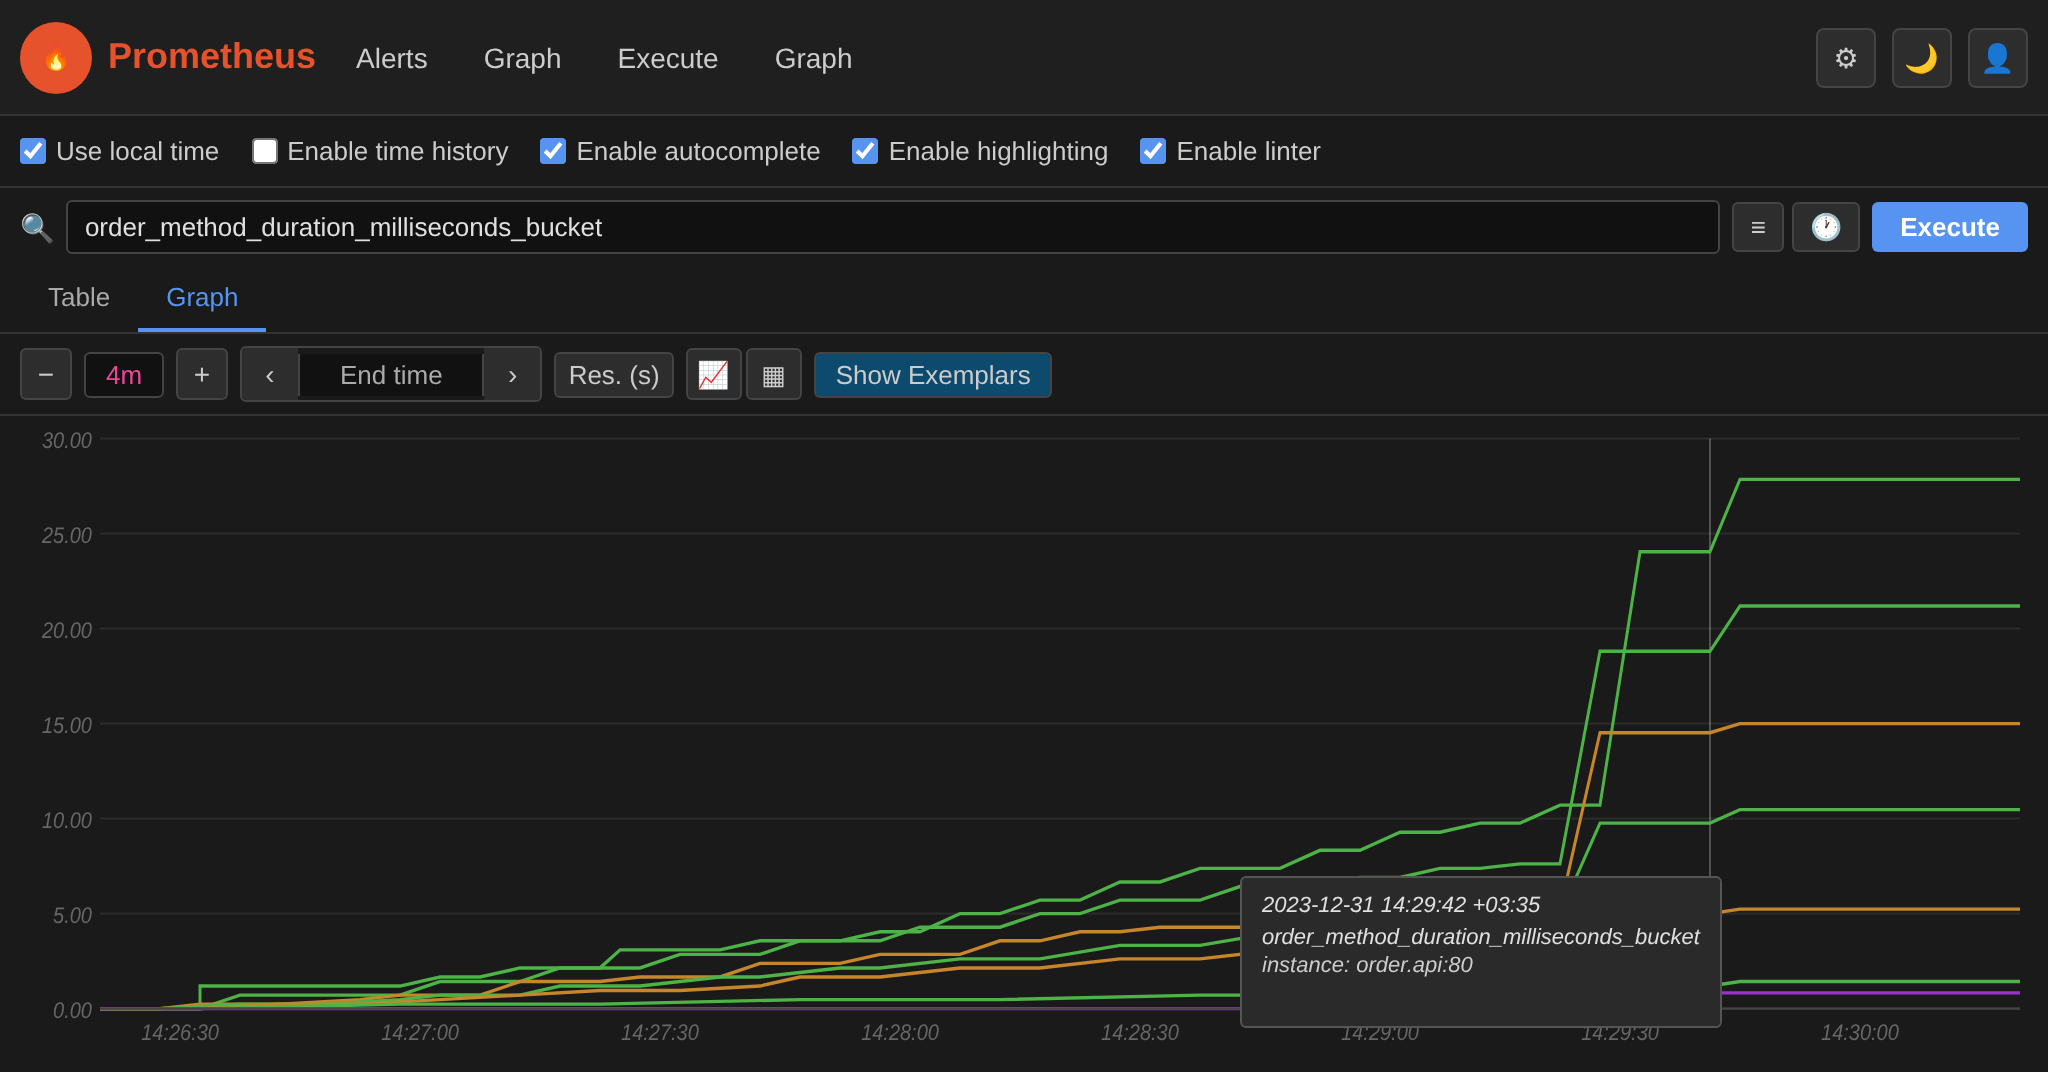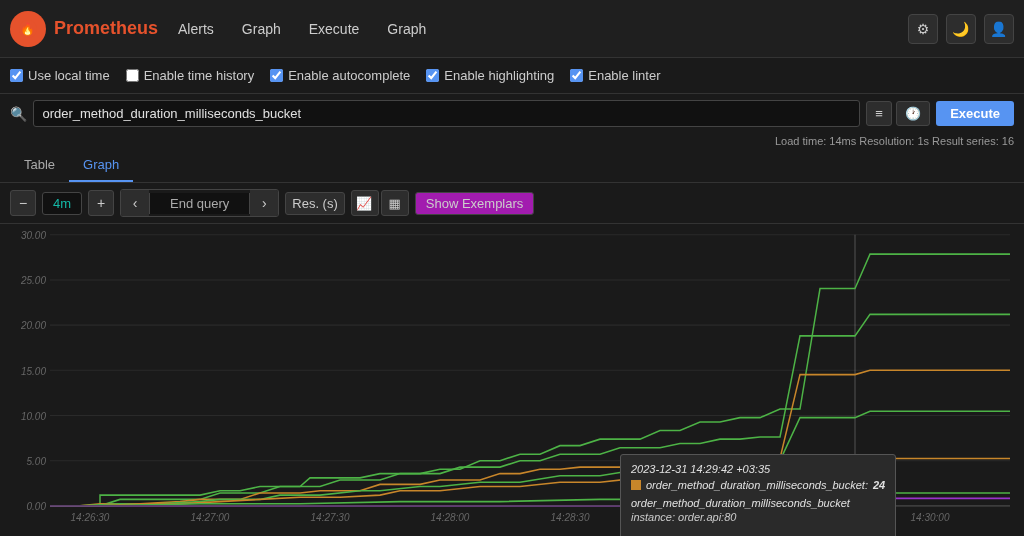--- a/index.html
+++ b/index.html
@@ -33,28 +33,28 @@
     .load-info { text-align: right; padding: 2px 10px; font-size: 11px; color: #999; }
 
     
     .tabs { display: flex; align-items: flex-end; border-bottom: 1px solid #333; padding: 0 10px; background: #1a1a1a; }
     .tab { padding: 8px 14px; cursor: pointer; font-size: 13px; color: #aaa; border-bottom: 2px solid transparent; }
     .tab.active { color: #5794f2; border-bottom: 2px solid #5794f2; }
 
     
     .graph-toolbar { display: flex; align-items: center; gap: 6px; padding: 6px 10px; background: #1a1a1a; border-bottom: 1px solid #333; }
     .range-btn { background: #2d2d2d; border: 1px solid #444; color: #ccc; width: 26px; height: 26px; border-radius: 3px; cursor: pointer; display: flex; align-items: center; justify-content: center; font-size: 14px; }
-    .range-val { background: #111; border: 1px solid #444; color: #14b8a6; padding: 3px 8px; font-size: 13px; border-radius: 3px; min-width: 40px; text-align: center; }
+    .range-val { background: #111; border: 1px solid #444; color: #ec4899; padding: 3px 8px; font-size: 13px; border-radius: 3px; min-width: 40px; text-align: center; }
     .time-nav { display: flex; align-items: center; border: 1px solid #444; border-radius: 3px; overflow: hidden; }
     .time-nav-btn { background: #2d2d2d; border: none; color: #ccc; width: 28px; height: 26px; cursor: pointer; display: flex; align-items: center; justify-content: center; font-size: 14px; }
     .time-nav-center { background: #111; color: #aaa; padding: 3px 20px; font-size: 13px; border-left: 1px solid #444; border-right: 1px solid #444; }
     .res-btn { background: #2d2d2d; border: 1px solid #444; color: #ccc; padding: 3px 6px; border-radius: 3px; cursor: pointer; font-size: 13px; }
     .chart-type-btns { display: flex; gap: 2px; }
     .chart-type-btn { background: #2d2d2d; border: 1px solid #444; color: #ccc; width: 28px; height: 26px; border-radius: 3px; cursor: pointer; display: flex; align-items: center; justify-content: center; font-size: 13px; }
-    .exemplars-btn { background: #a21caf; border: 1px solid #444; color: #ccc; padding: 3px 10px; border-radius: 3px; cursor: pointer; font-size: 13px; }
+    .exemplars-btn { background: #0c4a6e; border: 1px solid #444; color: #ccc; padding: 3px 10px; border-radius: 3px; cursor: pointer; font-size: 13px; }
 
     
     .tooltip { position: absolute; left: 620px; top: 230px; background: #2a2a2a; border: 1px solid #555; border-radius: 3px; padding: 8px 10px; font-size: 11px; color: #ccc; z-index: 10; min-width: 210px; pointer-events: none; }
     .tooltip-time { color: #e0e0e0; margin-bottom: 4px; font-size: 11px; }
     .tooltip-metric { display: flex; align-items: center; gap: 5px; margin-bottom: 6px; }
     .tooltip-dot { width: 10px; height: 10px; background: #c8862a; display: inline-block; }
     .tooltip-metric-name { color: #e0e0e0; }
     .tooltip-metric-val { color: #e0e0e0; font-weight: bold; }
     .tooltip-series-label { color: #aaa; margin-bottom: 2px; }
     .tooltip-series-name { color: #e0e0e0; margin-bottom: 2px; }
@@ -117,34 +117,33 @@
   <div class="search-bar">
     <span class="search-icon-wrap">🔍</span>
     <input class="search-input" type="text" value="order_method_duration_milliseconds_bucket" style="">
     <div class="search-actions">
       <button class="search-action-btn">≡</button>
       <button class="search-action-btn">🕐</button>
     </div>
     <button class="execute-btn">Execute</button>
   </div>
 
-  <div class="load-info">Load time: 14ms   Resolution: 1s   Result series: 16</div>
 
   <div class="tabs">
     <div class="tab">Table</div>
     <div class="tab active">Graph</div>
   </div>
 
   <div class="graph-toolbar">
     <button class="range-btn">−</button>
     <span class="range-val">4m</span>
     <button class="range-btn">+</button>
     <div class="time-nav">
       <button class="time-nav-btn">‹</button>
-      <span class="time-nav-center">End query</span>
+      <span class="time-nav-center">End time</span>
       <button class="time-nav-btn">›</button>
     </div>
     <button class="res-btn">Res. (s)</button>
     <div class="chart-type-btns">
       <button class="chart-type-btn">📈</button>
       <button class="chart-type-btn">▦</button>
     </div>
     <button class="exemplars-btn">Show Exemplars</button>
   </div>
 
@@ -198,23 +197,18 @@
         <text x="450" y="276">14:28:00</text>
         <text x="570" y="276">14:28:30</text>
         <text x="690" y="276">14:29:00</text>
         <text x="810" y="276">14:29:30</text>
         <text x="930" y="276">14:30:00</text>
       </g>
     </svg>
 
     <div class="tooltip">
       <div class="tooltip-time">2023-12-31 14:29:42 +03:35</div>
-      <div class="tooltip-metric">
-        <span class="tooltip-dot"></span>
-        <span class="tooltip-metric-name">order_method_duration_milliseconds_bucket:</span>
-        <span class="tooltip-metric-val">24</span>
-      </div>
       <div class="tooltip-series-name">order_method_duration_milliseconds_bucket</div>
       <div class="tooltip-row">instance: order.api:80</div>
 
     </div>
   </div>
 </div>
 
 </body></html>

